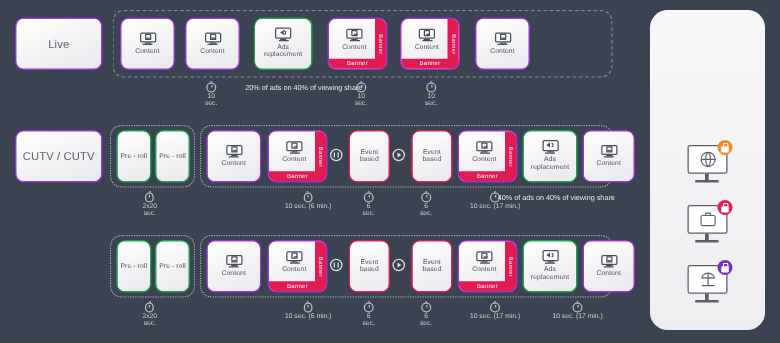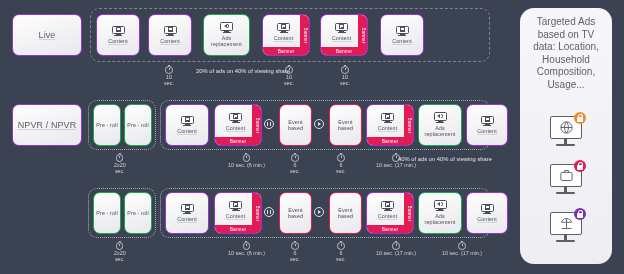--- a/index.html
+++ b/index.html
@@ -27,21 +27,21 @@
   }
   .tile .lbl {
     font-size:5.4px;
     line-height:6.4px;
     color:#4a4f5c;
     letter-spacing:.1px;
     padding:0 2px;
   }
   .tile.big .lbl { font-size:9px; line-height:11px; color:#5a5f6b; }
 
-  .b-purple { border:1.6px solid #9b30d9;text-decoration:underline; }
+  .b-purple { border:1.6px solid #9b30d9; }
   .b-green  { border:1.6px solid #16a94a; }
   .b-red    { border:1.6px solid #e31b54; }
 
   
   .mon { width:13px; height:11px; margin-bottom:1.5px; position:relative; }
   .mon .scr {
     position:absolute; left:0; top:0; width:13px; height:8.5px;
     border:1.1px solid #4a4f5c; border-radius:1.5px; background:#fff;
   }
   .mon .stand {
@@ -266,21 +266,21 @@
         <div class="top"></div>
         <div class="ring"></div>
         <div class="hand"></div>
       </div>
     <div class="t1">10</div>
     <div class="t2">sec.</div>
   </div>
   <div class="note" style="left:188px; top:68px; width:110px;">20% of ads on 40% of viewing share</div>
 
   <div class="tile big b-purple" style="left:12px; top:104px; width:70px; height:42px;">
-    <span class="lbl">NPVR / NPVR</span>
+    <span class="lbl">CUTV / CUTV</span>
   </div>
 
   <div class="frame dotted" style="left:88px; top:100px; width:68px; height:50px;"></div>
   <div class="frame dotted" style="left:160px; top:100px; width:330px; height:50px;"></div>
 
   <div class="tile b-green" style="left:93px; top:104px; width:28px; height:42px;">
     <span class="lbl">Pre - roll</span>
   </div>
   <div class="tile b-green" style="left:124px; top:104px; width:28px; height:42px;">
     <span class="lbl">Pre - roll</span>
@@ -572,21 +572,20 @@
   <div class="timer" style="left:442px; top:241px;">
     <div class="clk">
         <div class="top"></div>
         <div class="ring"></div>
         <div class="hand"></div>
       </div>
     <div class="t1">10 sec. (17 min.)</div>
   </div>
 
   <div id="panel" style="left:520px; top:8px; width:92px; height:256px;">
-    <div class="ptext">Targeted Ads based on TV data: Location, Household Composition, Usage...</div>
 
     <div class="tvicon" style="left:26px; top:108px;">
       <div class="box"></div>
       <div class="sym">
         <svg width="15" height="15" viewBox="0 0 24 24" fill="none" stroke="#5a5f6b" stroke-width="1.5">
           <circle cx="12" cy="12" r="9"></circle>
             <path d="M3 12h18M12 3c-4 3-4 15 0 18M12 3c4 3 4 15 0 18"></path>
         </svg>
       </div>
       <div class="neck"></div>

